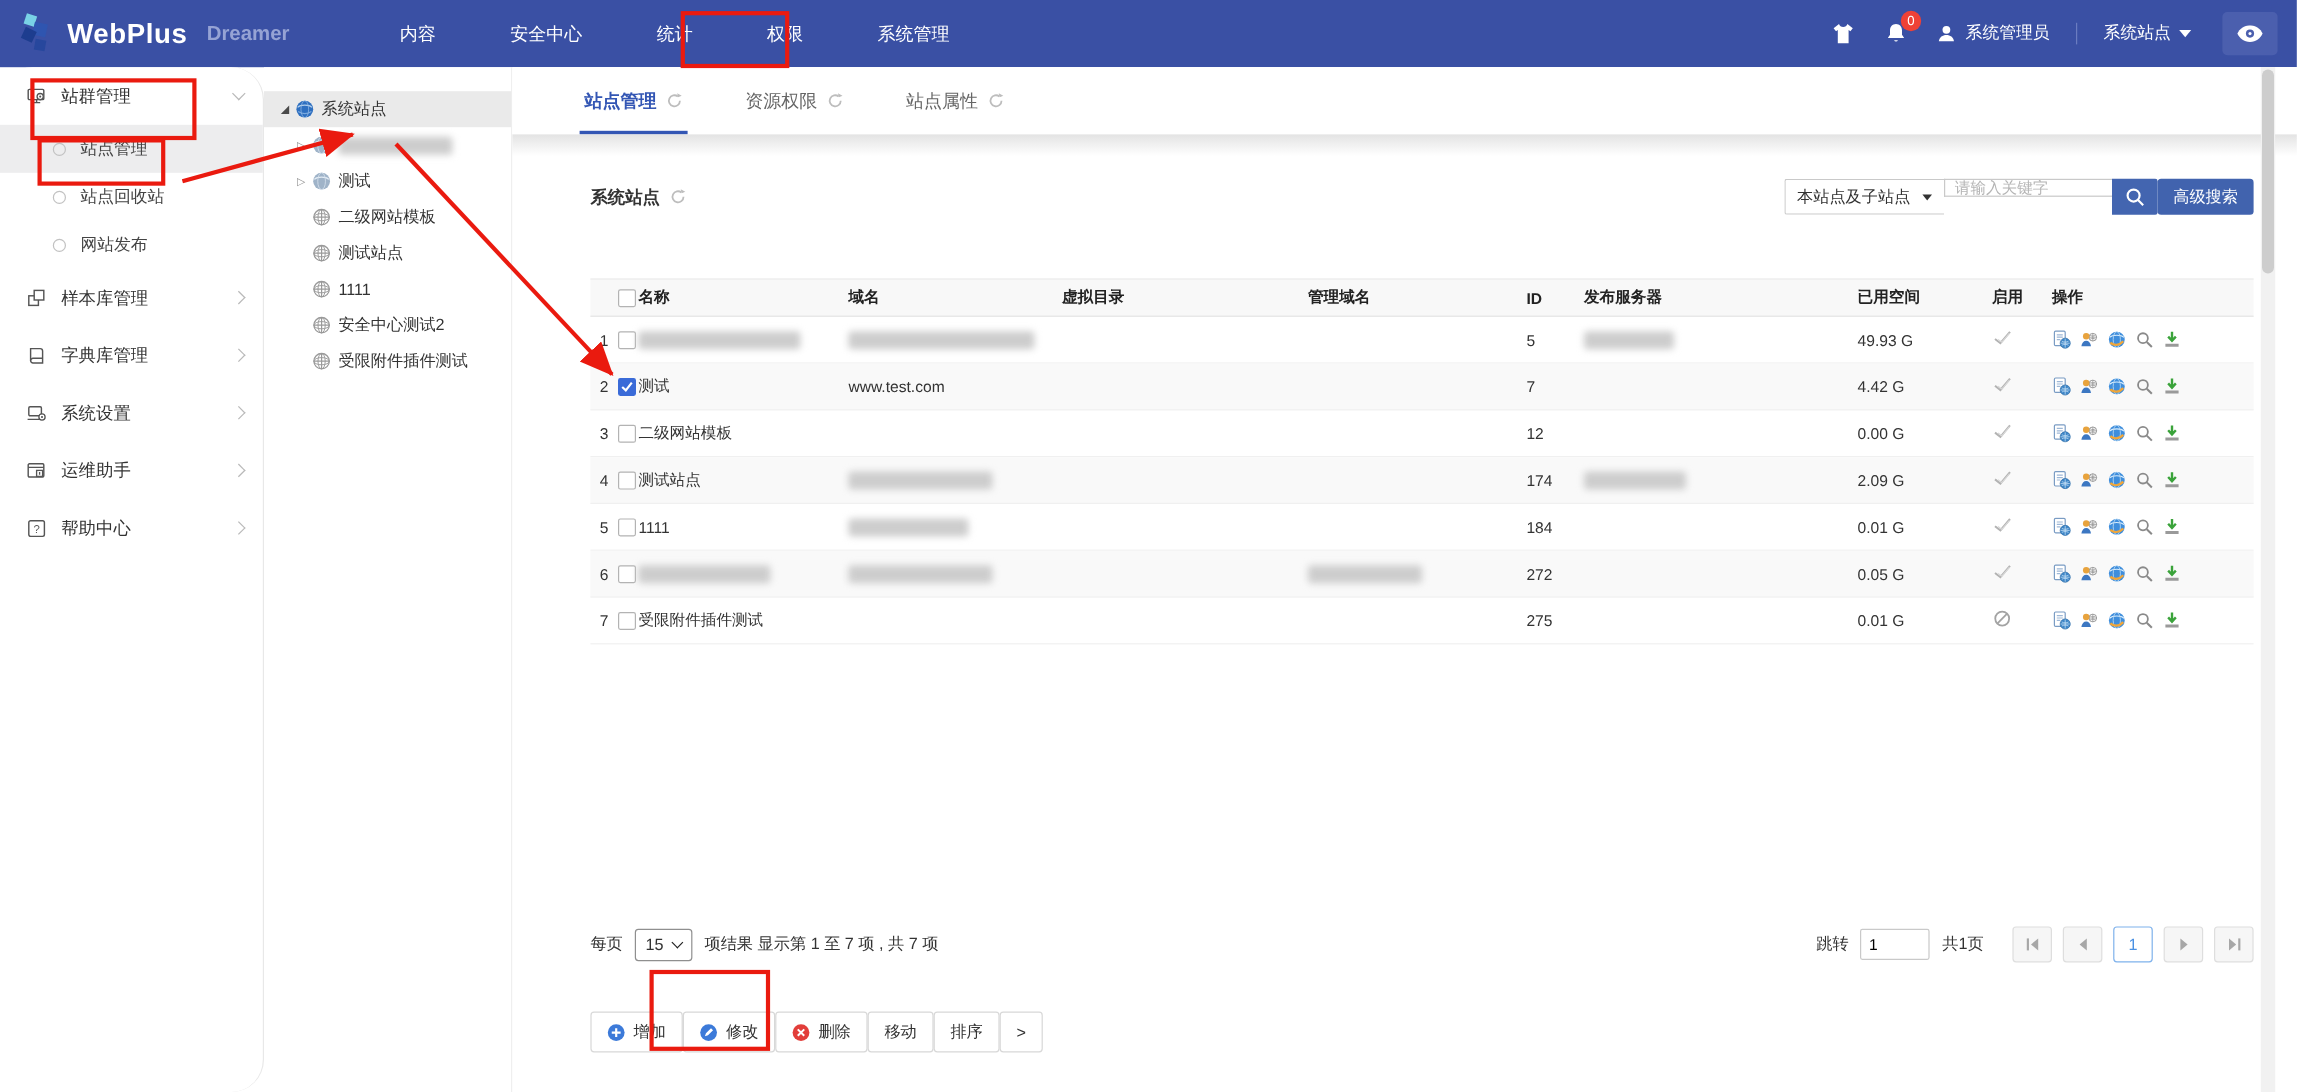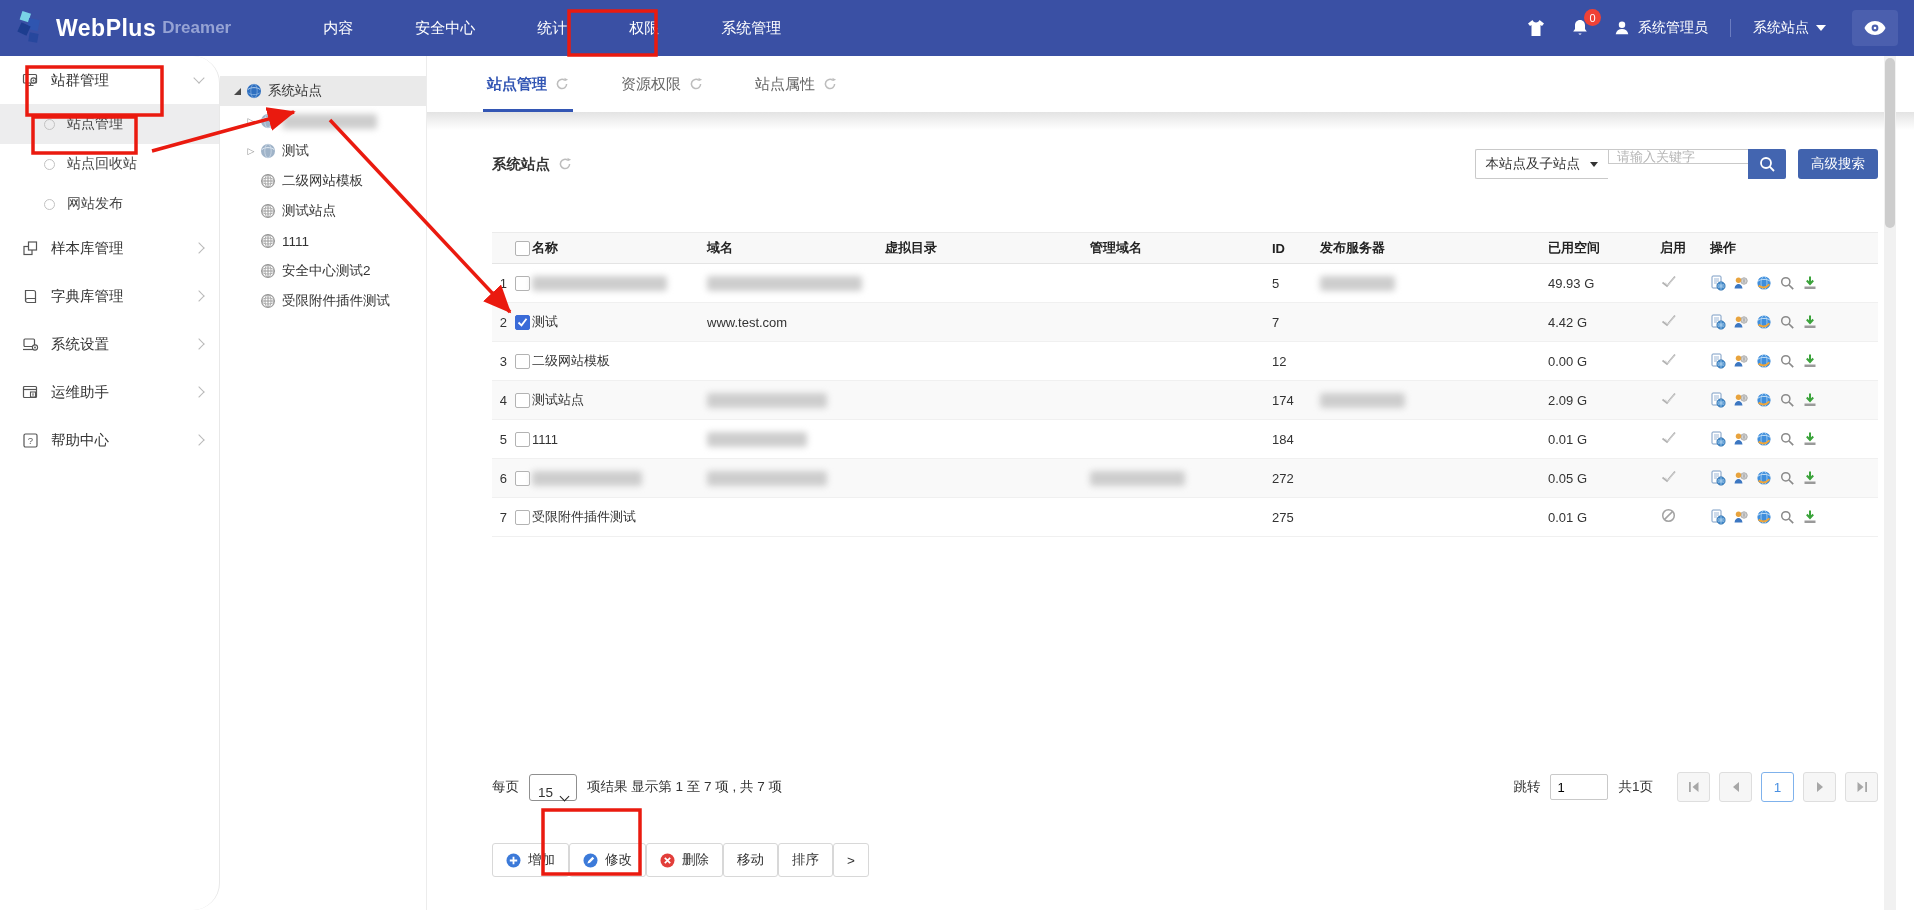--- a/index.html
+++ b/index.html
@@ -5,21 +5,21 @@
   * { margin:0; padding:0; box-sizing:border-box; }
   html,body { width:1914px; height:910px; overflow:hidden; background:#fff;
     font-family:"Liberation Sans","DejaVu Sans",sans-serif; }
 
   
   .navbar { position:absolute; left:0; top:0; width:1914px; height:56px; background:#3a50a4;
     display:flex; align-items:center; color:#fff; }
   .logo { display:flex; align-items:center; margin-left:12px; }
   .logo svg { width:44px; height:44px; }
   .logo-primary { font-weight:bold; font-size:23px; letter-spacing:.5px; }
-  .logo-secondary { font-size:17px; color:#96a3d4; margin-left:6px; font-weight:bold; }
+  .logo-secondary { font-size:17px; color:#96a3d4; margin-left:16px; font-weight:bold; }
   .nav-menu { display:flex; margin-left:90px; gap:58px; font-size:15px; }
   .nav-item { cursor:pointer; padding:6px 2px; white-space:nowrap; }
   .nav-right { margin-left:auto; display:flex; align-items:center; gap:22px; margin-right:16px; font-size:14px; }
   .nav-icon { position:relative; width:22px; height:22px; display:flex; align-items:center; justify-content:center; cursor:pointer; }
   .nav-icon svg { width:20px; height:20px; }
   .badge { position:absolute; top:-8px; right:-10px; min-width:17px; height:17px; border-radius:9px;
     background:#ef4136; color:#fff; font-size:11px; display:flex; align-items:center; justify-content:center; padding:0 4px; }
   .nav-user { display:flex; align-items:center; gap:7px; cursor:pointer; }
   .nav-divider { width:1px; height:18px; background:#6b7cc0; }
   .site-select { display:flex; align-items:center; gap:7px; cursor:pointer; }
@@ -66,21 +66,21 @@
   .panel-title { font-size:14.5px; font-weight:bold; color:#333; display:flex; align-items:center; gap:8px; }
   .toolbar-right { margin-left:auto; display:flex; align-items:flex-start; }
   .scope-select { height:30px; border:1px solid #c9c9c9; border-right:none; background:#fff; display:flex; align-items:center;
     gap:10px; padding:0 10px; font-size:13.5px; color:#333; cursor:pointer; border-radius:2px 0 0 2px; }
   .scope-select .caret { width:0; height:0; border-left:4.5px solid transparent; border-right:4.5px solid transparent; border-top:5.5px solid #333; }
   .kw-input { height:15px; width:140px; border:1px solid #c9c9c9; border-right:none; padding:0 8px; font-size:13px; color:#333; outline:none; }
   .kw-input::placeholder { color:#b5b5b5; }
   .search-btn { width:38px; height:30px; background:#4365b0; border:none; display:flex; align-items:center; justify-content:center;
     cursor:pointer; border-radius:0 2px 2px 0; }
   .search-btn svg { width:17px; height:17px; }
-  .adv-btn { height:30px; margin-left:12px; background:#4163ae; color:#fff; border:none; border-radius:3px;
+  .adv-btn { height:30px; margin-left:0; background:#4163ae; color:#fff; border:none; border-radius:3px;
     padding:0 13px; font-size:13.5px; cursor:pointer; }
 
   
   .table { position:absolute; left:65px; right:36px; top:176px; }
   .trow, .thead { display:grid; grid-template-columns:40px 175px 178px 205px 182px 48px 228px 112px 50px 168px;
     align-items:center; }
   .thead { height:32px; background:#f8f8f8; border-top:1px solid #ebebeb; border-bottom:1px solid #e4e4e4;
     font-size:13px; font-weight:bold; color:#222; }
   .trow { height:39px; border-bottom:1px solid #f0f0f0; font-size:13px; color:#333; }
   .trow.alt { background:#f9f9f9; }
@@ -92,21 +92,21 @@
   .checkbox svg { width:11px; height:11px; }
   .blur-blob { display:inline-block; height:15px; border-radius:3px; background:#cdcdcd; filter:blur(3px); vertical-align:middle; }
   .enable-cell svg { width:17px; height:17px; }
   .ops { display:flex; gap:7px; align-items:center; }
   .op-icon { width:16px; height:16px; cursor:pointer; display:flex; }
   .op-icon svg { width:16px; height:16px; }
 
   
   .pagerow { position:absolute; left:65px; right:36px; top:714px; height:34px; display:flex; align-items:center;
     font-size:13.5px; color:#333; }
-  .pp-select { height:27px; border:1px solid #8f8f8f; border-radius:3px; display:flex; align-items:flex-end; gap:8px;
+  .pp-select { height:27px; border:1px solid #8f8f8f; border-radius:3px; display:flex; align-items:center; gap:8px;
     padding:0 8px; margin:0 10px; cursor:pointer; background:#fff; }
   .pp-select .caret { width:7px; height:7px; border-right:1.7px solid #222; border-bottom:1.7px solid #222; transform:rotate(45deg); margin-top:-3px; }
   .pager-right { margin-left:auto; display:flex; align-items:center; gap:10px; }
   .jump-input { width:58px; height:26px; border:1px solid #c9c9c9; border-radius:2px; padding:0 6px; font-size:13px; outline:none; }
   .pager-btns { display:flex; gap:9px; margin-left:14px; }
   .pg-btn { width:33px; height:30px; background:#f6f6f6; border:1px solid #dedede; border-radius:3px;
     display:flex; align-items:center; justify-content:center; cursor:pointer; color:#9a9a9a; }
   .pg-btn svg { width:12px; height:12px; }
   .pg-btn.current { background:#fff; border:1px solid #7fb2ec; color:#4a90e2; font-size:13.5px; }
 

